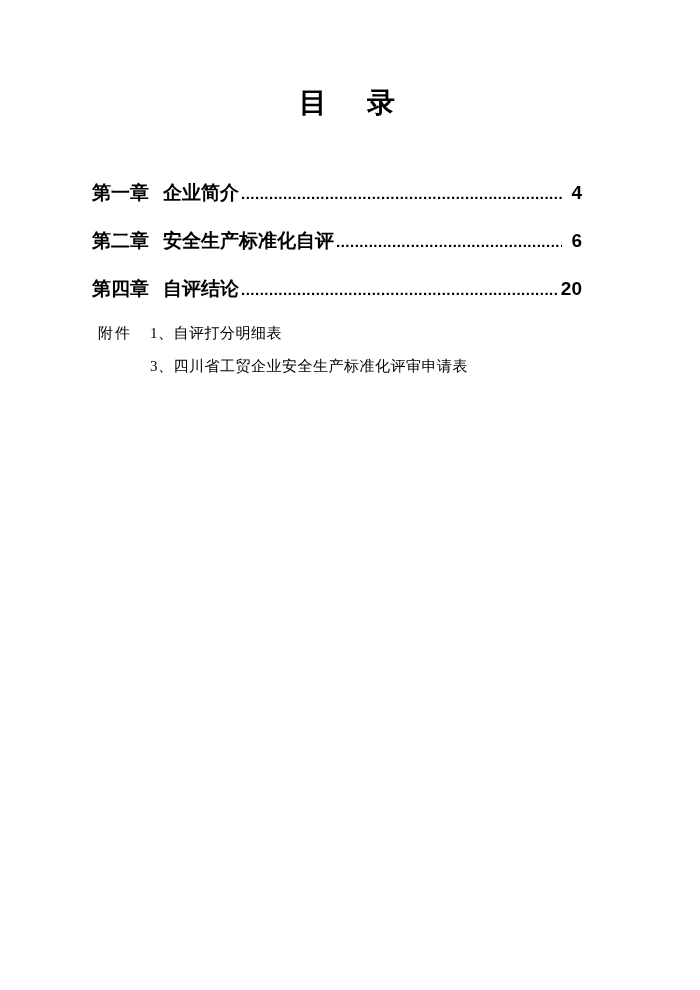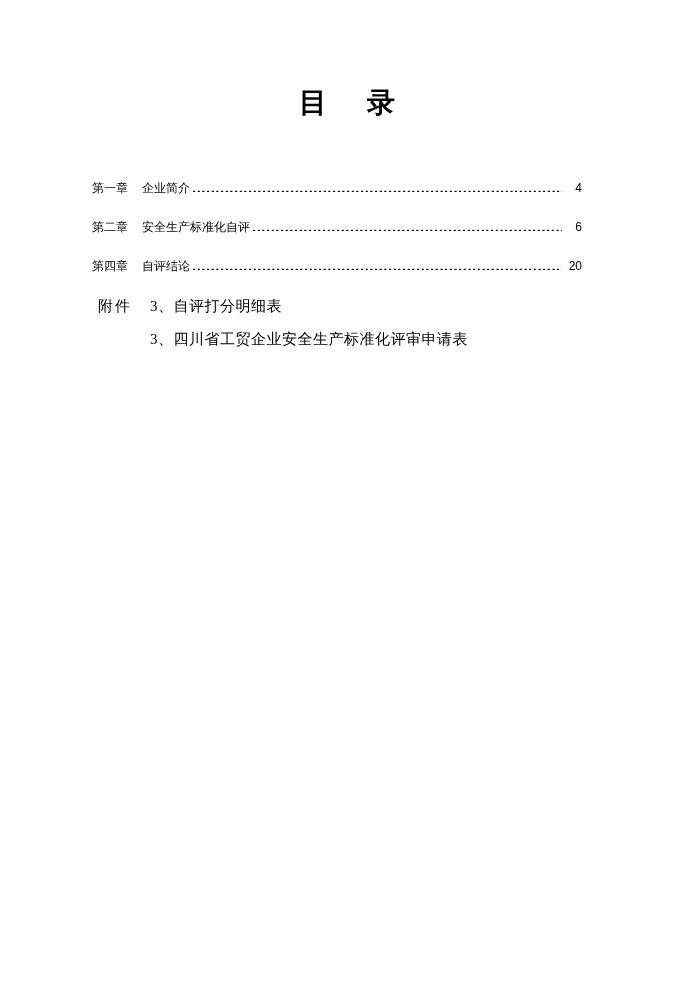--- a/index.html
+++ b/index.html
@@ -30,22 +30,22 @@
     font-family: "Liberation Sans", sans-serif;
   }
   .toc {
     margin-top: 58px;
     padding-left: 92px;
     padding-right: 118px;
   }
   .toc-entry {
     display: flex;
     align-items: baseline;
-    font-size: 12px;
-    font-weight: normal;
+    font-size: 19px;
+    font-weight: bold;
     font-family: "Liberation Sans", sans-serif;
     margin-bottom: 22px;
     white-space: nowrap;
   }
   .toc-chapter {
     flex: 0 0 auto;
   }
   .toc-label {
     flex: 0 0 auto;
     margin-left: 14px;
@@ -129,19 +129,19 @@
       <span class="toc-leader"></span>
       <span class="toc-page">20</span>
     </div>
 
   </div>
 
   <div class="attach">
     <div class="attach-row">
       <span class="attach-title">附件</span>
       <div class="attach-items">
-        <div class="attach-item">3、自评打分明细表</div>
+        <div class="attach-item">1、自评打分明细表</div>
         <div class="attach-item">3、四川省工贸企业安全生产标准化评审申请表</div>
       </div>
     </div>
   </div>
 
 </div>
 
 </body></html>

